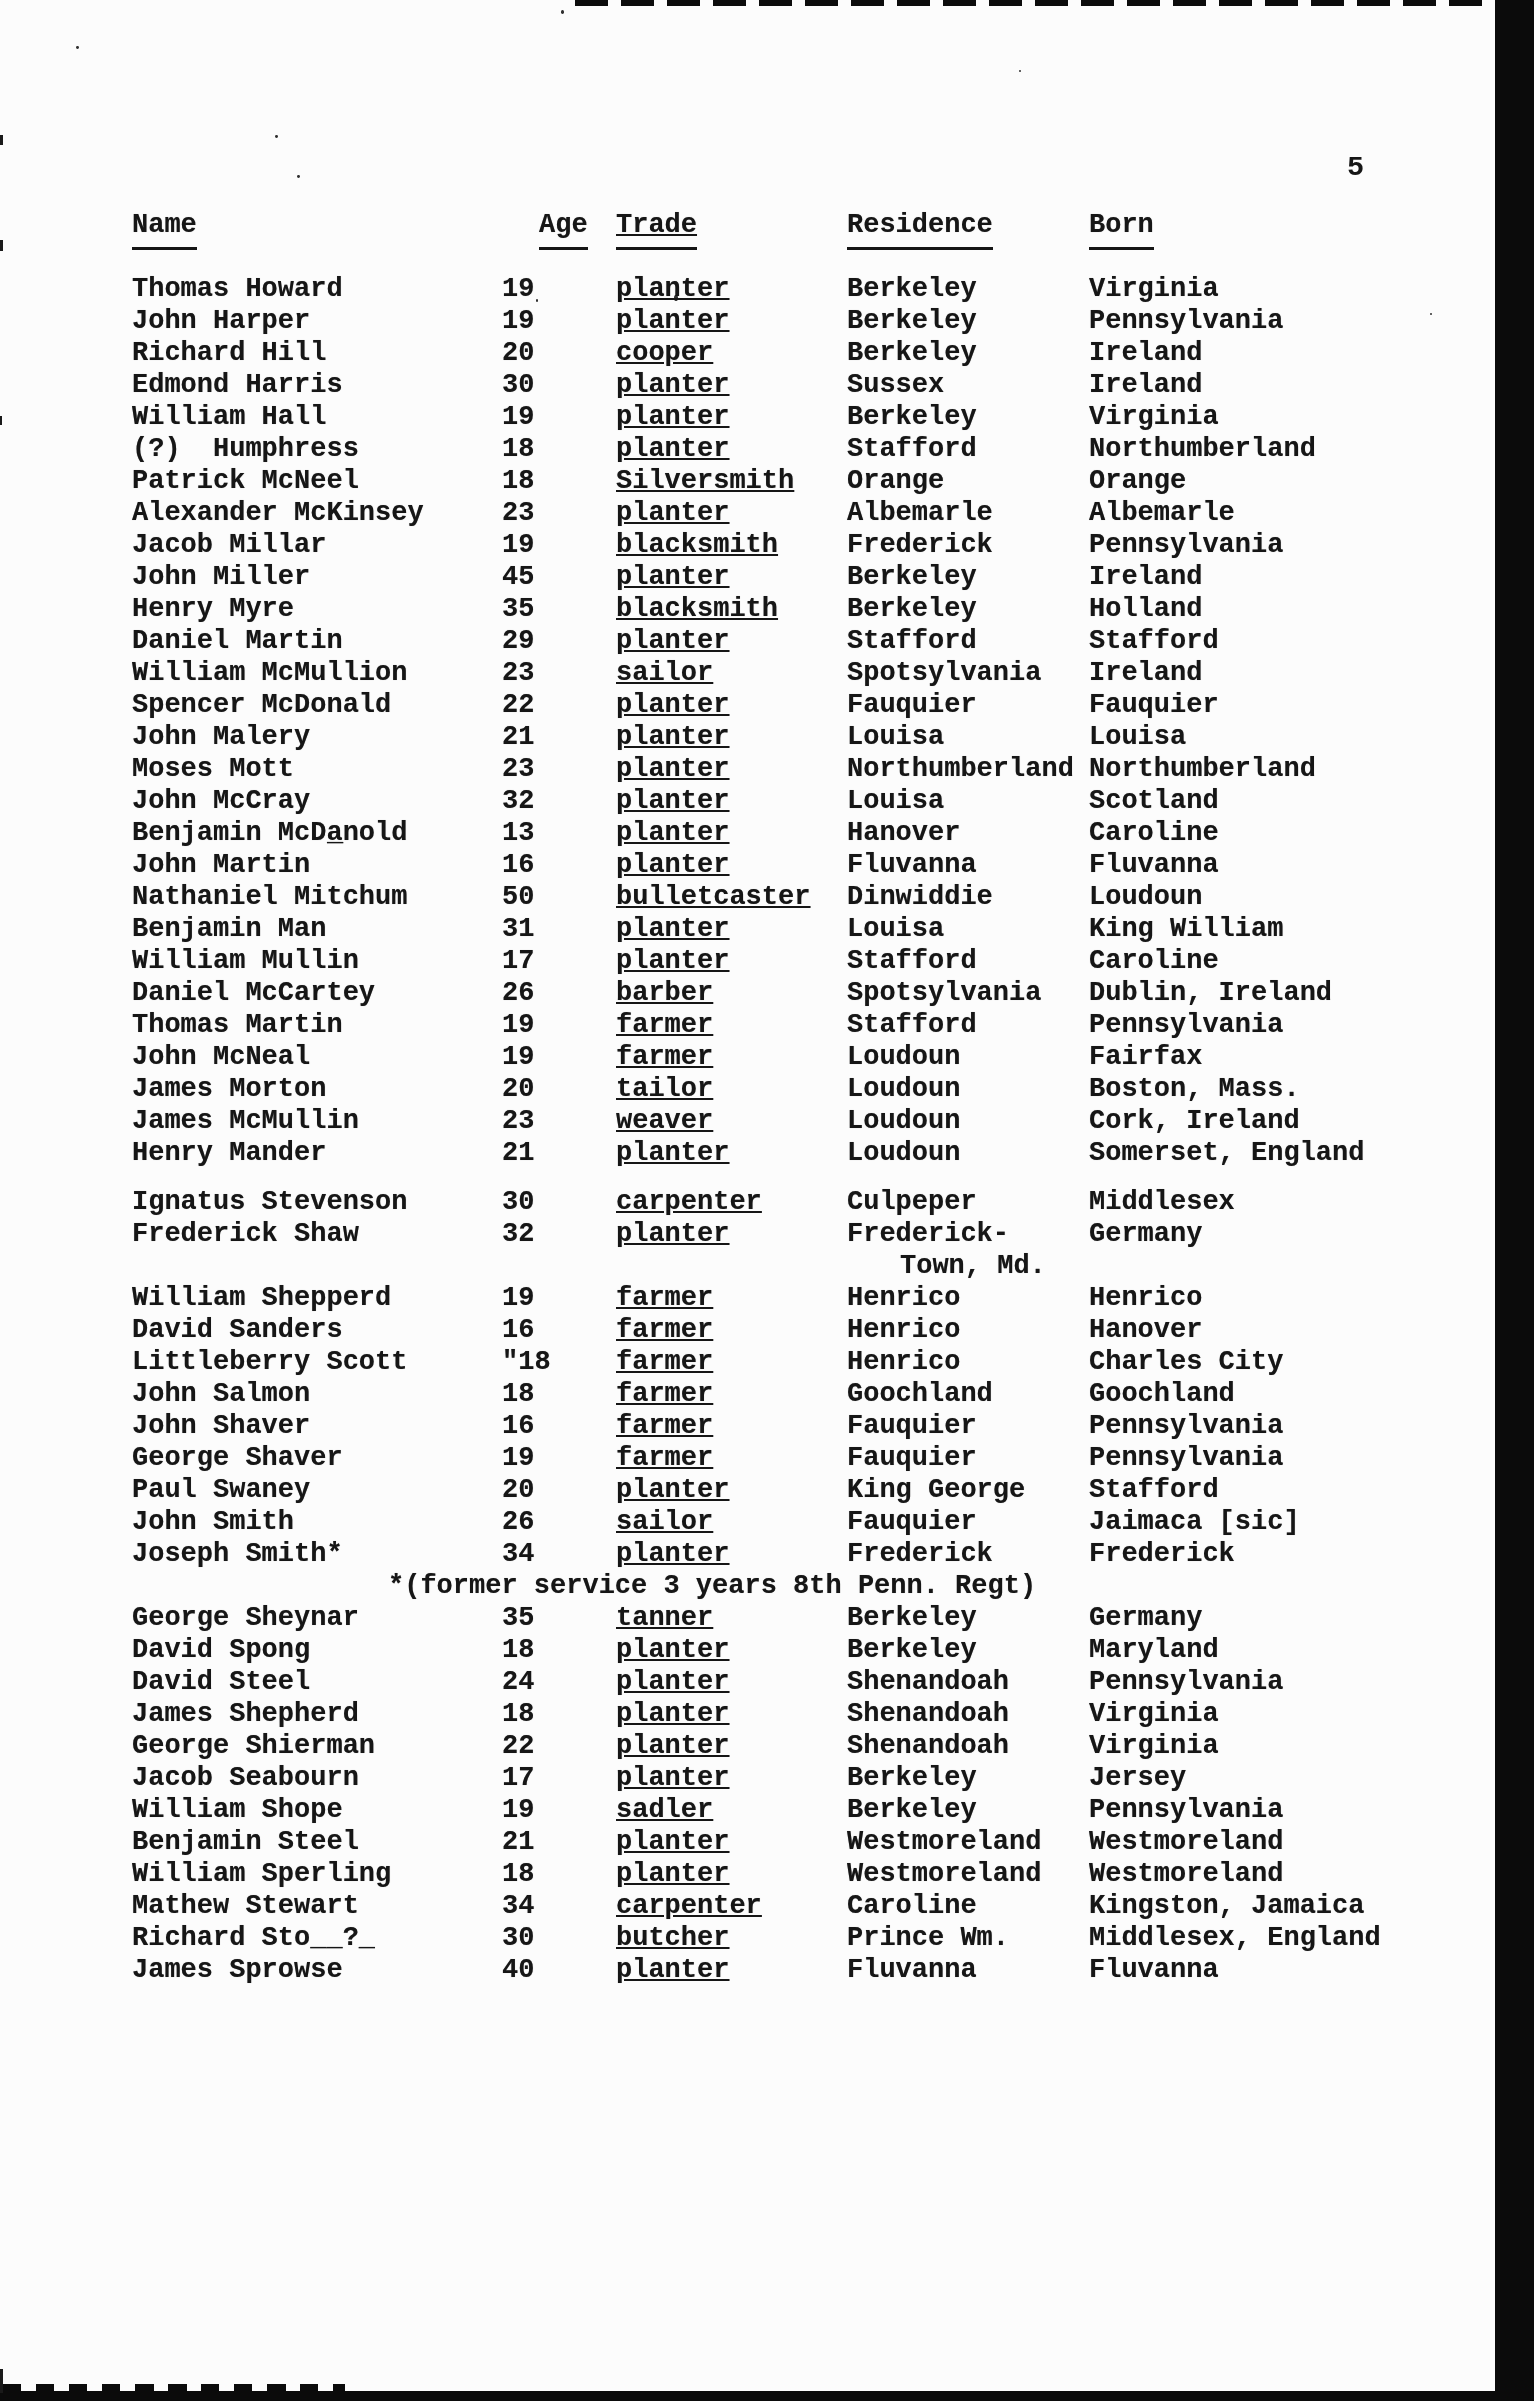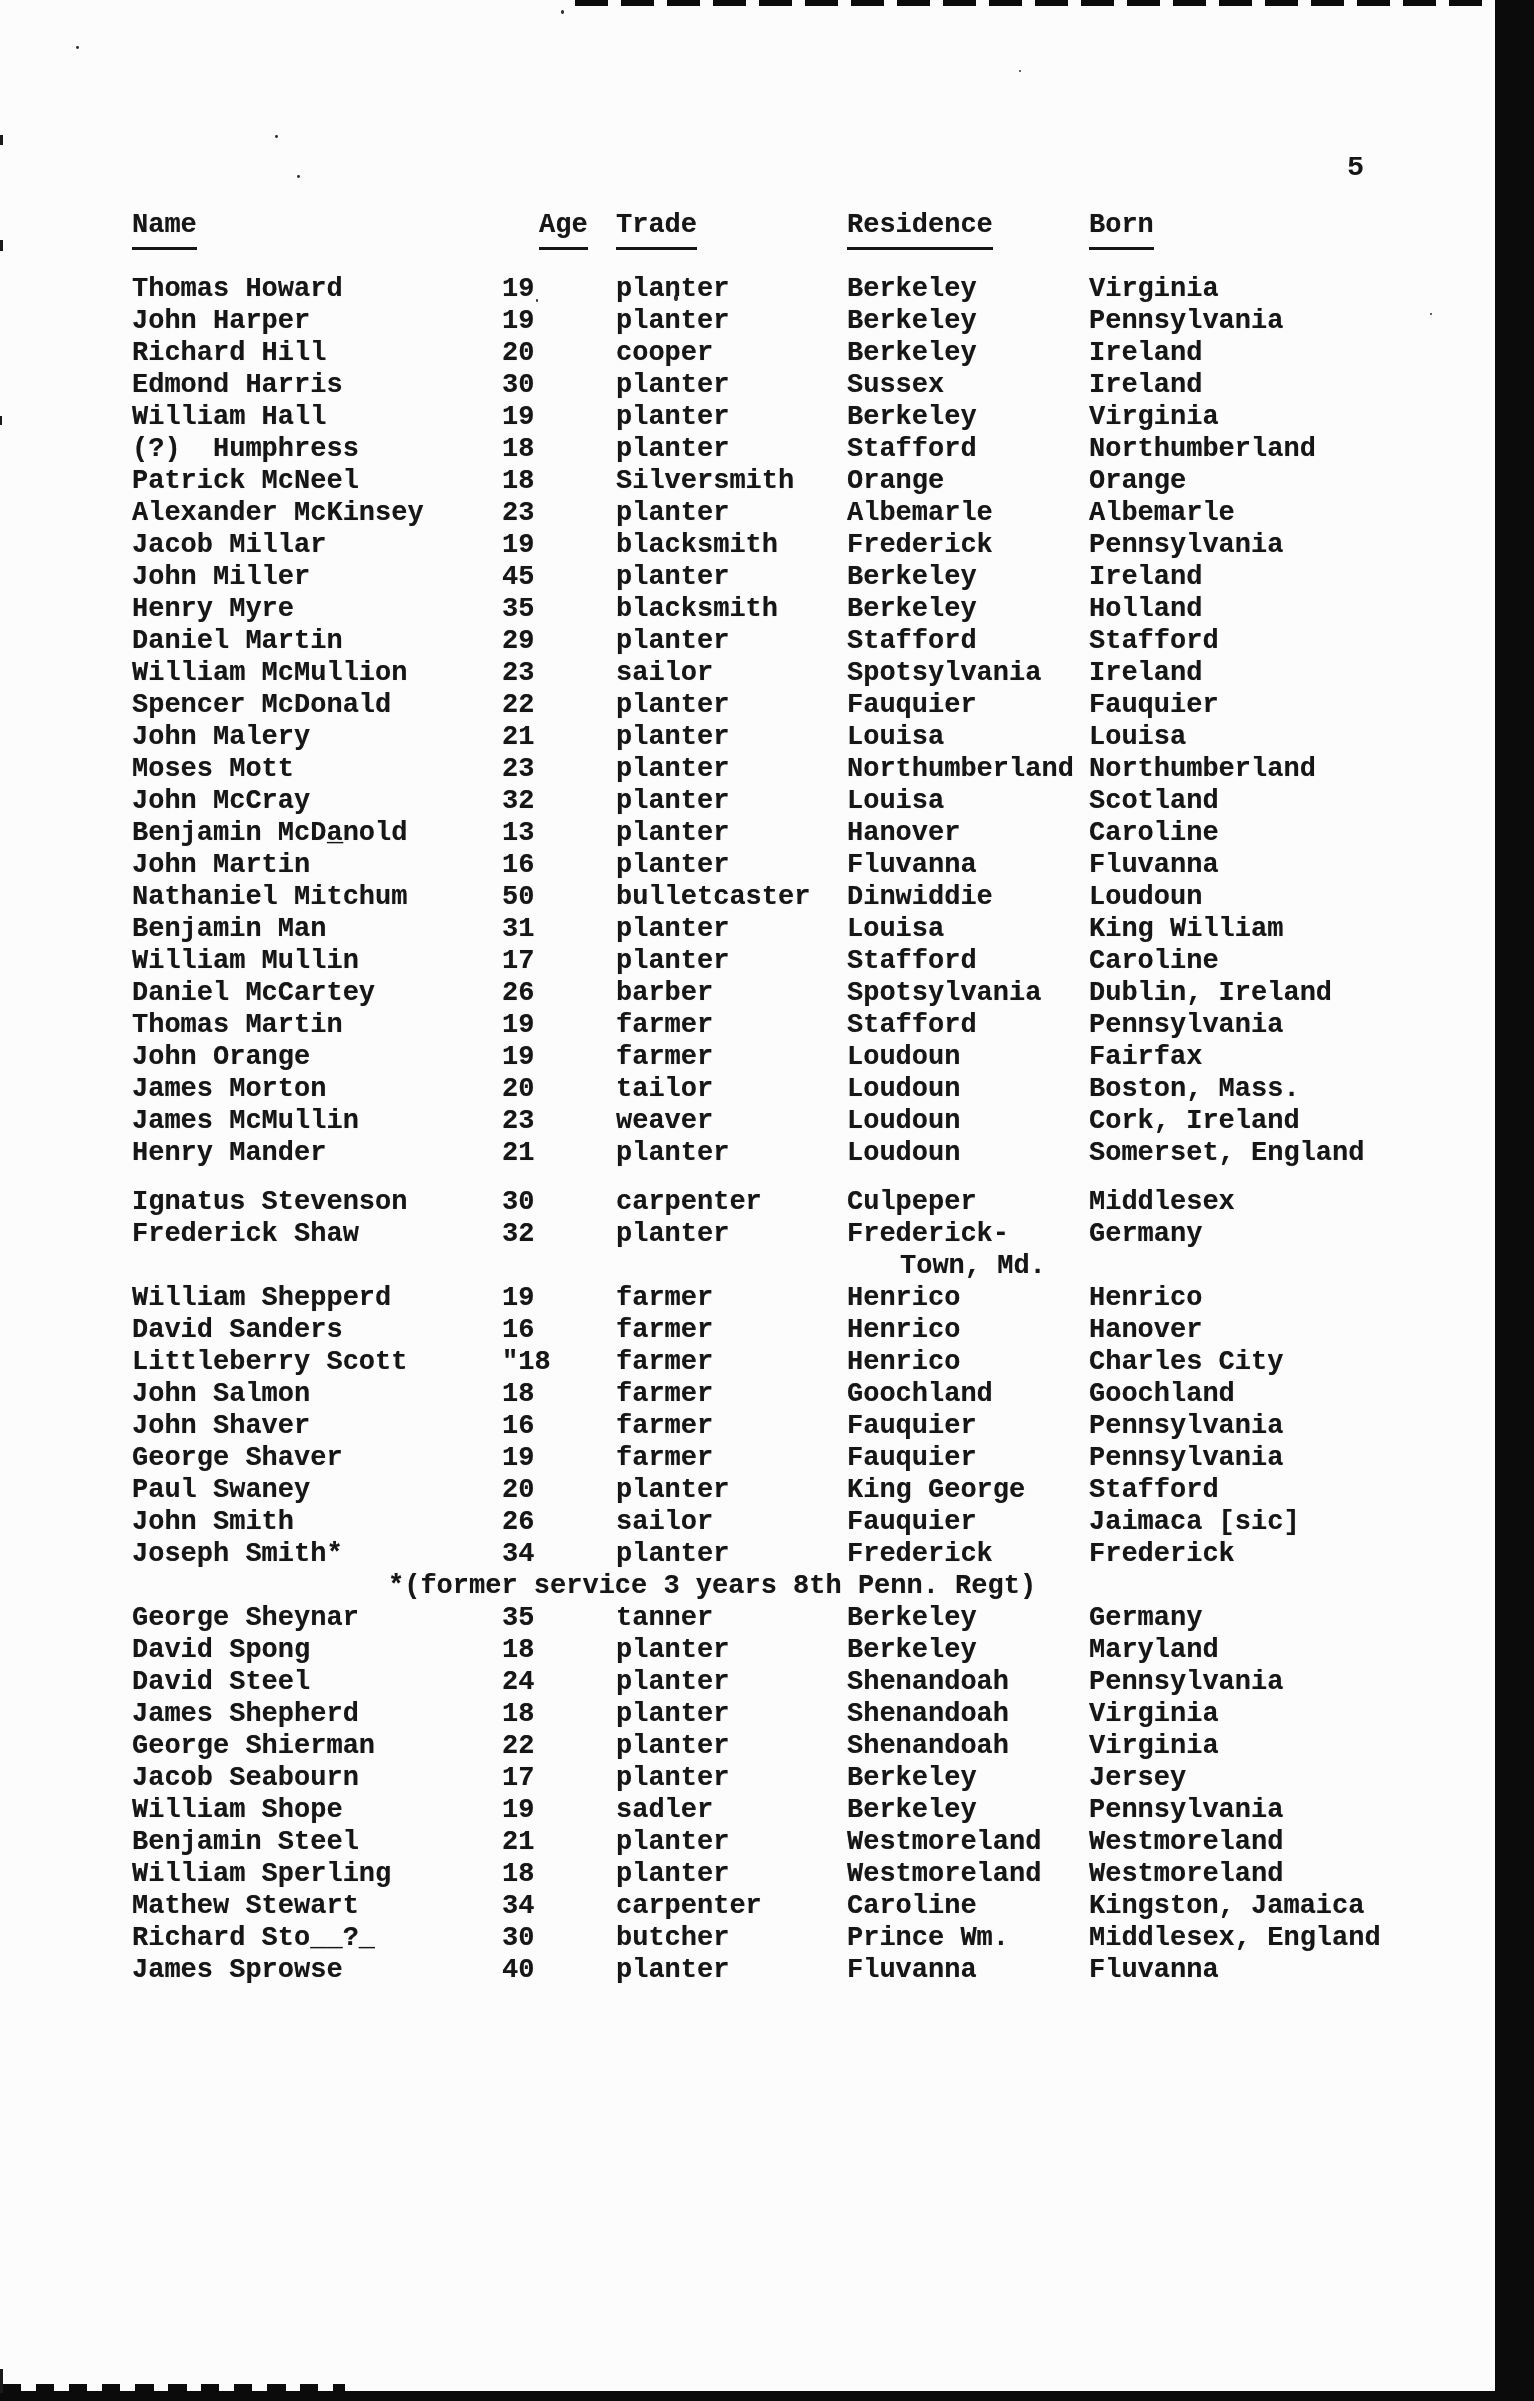--- a/index.html
+++ b/index.html
@@ -20,21 +20,21 @@
   .page-number{position:absolute;left:1347px;top:151px;font-size:28.5px;}
 
   .roster{position:absolute;left:132px;top:209px;font-size:27px;line-height:32px;
     text-shadow:0 0 0.7px rgba(10,10,10,.45);}
   .row{position:relative;height:32px;}
   .row-gap{position:relative;height:17px;}
   .roster-rows{margin-top:32px;}
   .cell{position:absolute;top:0;white-space:pre;}
   .c-name{left:0;}
   .c-age{left:370px;width:70px;text-align:left;}
-  .c-trade{left:484px;}
+  .c-trade{left:484px;text-decoration:underline;}
   .c-res{left:715px;}
   .c-born{left:957px;}
   .c-note{left:256px;}
   .c-cont{left:768px;}
   .hdr .cell{border-bottom:3.6px solid #161616;padding-bottom:9px;height:28.5px;}
   .hdr .c-age{width:auto;text-align:left;left:407px;}
 </style>
 </head>
 <body>
 
@@ -230,21 +230,21 @@
       <span class="cell c-born">Dublin, Ireland</span>
     </div>
         <div class="row">
       <span class="cell c-name">Thomas Martin</span>
       <span class="cell c-age">19</span>
       <span class="cell c-trade">farmer</span>
       <span class="cell c-res">Stafford</span>
       <span class="cell c-born">Pennsylvania</span>
     </div>
         <div class="row">
-      <span class="cell c-name">John Orange</span>
+      <span class="cell c-name">John McNeal</span>
       <span class="cell c-age">19</span>
       <span class="cell c-trade">farmer</span>
       <span class="cell c-res">Loudoun</span>
       <span class="cell c-born">Fairfax</span>
     </div>
         <div class="row">
       <span class="cell c-name">James Morton</span>
       <span class="cell c-age">20</span>
       <span class="cell c-trade">tailor</span>
       <span class="cell c-res">Loudoun</span>

